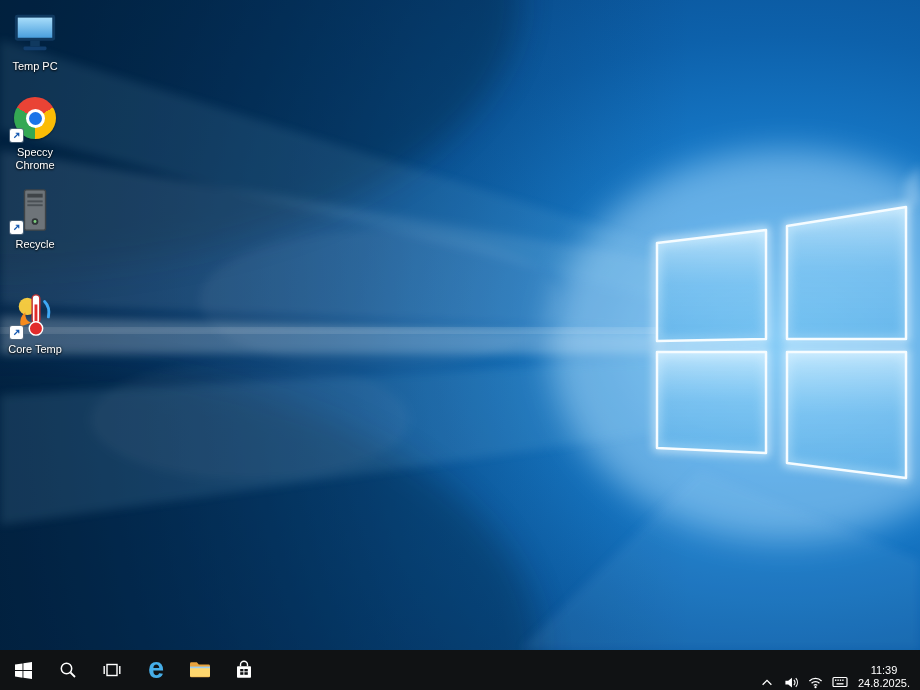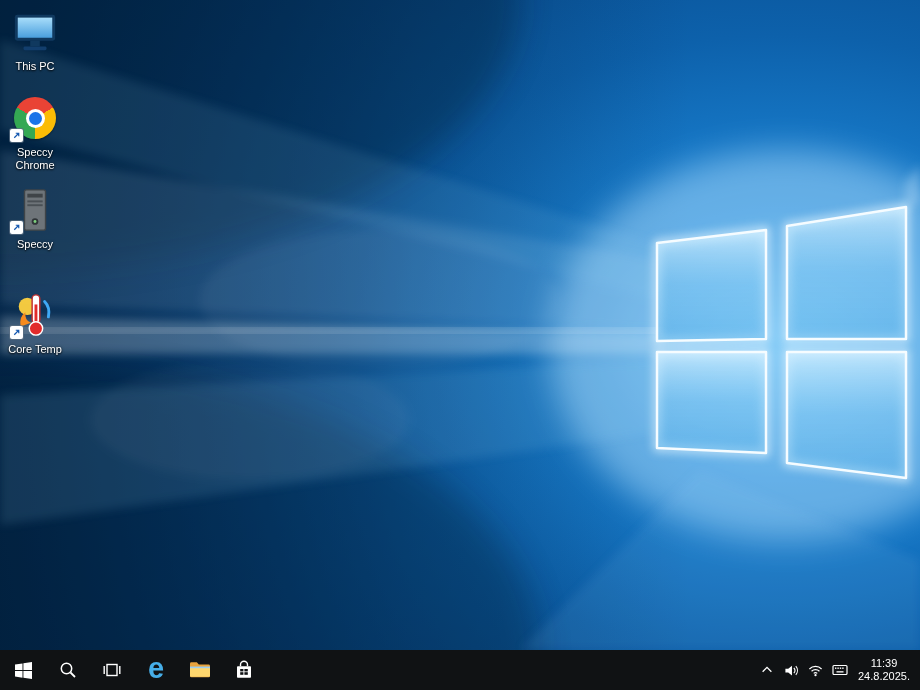--- a/index.html
+++ b/index.html
@@ -23,21 +23,21 @@
     background:conic-gradient(from -60deg,#e94335 0 120deg,#fbbc05 0 240deg,#34a853 0 360deg);
     display:flex;align-items:center;justify-content:center;box-shadow:0 1px 2px rgba(0,0,0,.4)}
   .chrome-white{width:19px;height:19px;border-radius:50%;background:#fff;display:flex;align-items:center;justify-content:center}
   .chrome-blue{width:13px;height:13px;border-radius:50%;background:#1b74e8}
 
   
   .taskbar{position:absolute;left:0;bottom:0;width:920px;height:40px;background:#101214;display:flex;align-items:stretch}
   .tb-btn{width:44px;display:flex;align-items:center;justify-content:center}
   .tb-btn.start{width:46px}
   .edge-e{color:#46aee8;font-size:29px;font-weight:bold;line-height:1;margin-top:-4px}
-  .tray{margin-left:auto;display:flex;align-items:center}
+  .tray{margin-left:auto;display:flex;align-items:flex-end}
   .tray-btn{width:24px;display:flex;align-items:center;justify-content:center}
   .clock{width:62px;display:flex;flex-direction:column;align-items:center;justify-content:center;
     color:#fff;font-size:11px;line-height:13px;padding-right:5px;text-align:center}
 </style>
 </head>
 <body>
 
 <div class="desktop">
 
   <svg class="wallpaper" viewBox="0 0 920 650" preserveAspectRatio="none">
@@ -113,21 +113,21 @@
         <defs>
             <linearGradient id="scrg2" x1="0" y1="0" x2="0" y2="1">
           <stop offset="0" stop-color="#a8ddfa"></stop>
               <stop offset="1" stop-color="#4a9fdd"></stop>
         </linearGradient>
           </defs>
         <rect x="19" y="33" width="10" height="6" fill="#10395f"></rect>
         <rect x="12" y="39" width="24" height="4" rx="1.5" fill="#123e6d"></rect>
       </svg>
     </div>
-    <div class="icon-label">This PC</div>
+    <div class="icon-label">Temp PC</div>
   </div>
 
   <div class="desktop-icon" style="left:0;top:92px">
     <div class="art-box">
       <div class="chrome-outer">
           <div class="chrome-white">
             <div class="chrome-blue"></div>
           </div>
         </div>
       <span class="badge">
@@ -148,21 +148,21 @@
         <rect x="16" y="18" width="16" height="2" fill="#4a5055"></rect>
         <circle cx="24" cy="36" r="3.5" fill="#2f3438"></circle>
         <circle cx="24" cy="36" r="1.5" fill="#7ed07e"></circle>
       </svg>
       <span class="badge">
         <svg width="9" height="9" viewBox="0 0 12 12">
             <path d="M3 9 L9 3 M5 3 h4 v4" fill="none" stroke="#1558b0" stroke-width="1.6"></path>
           </svg>
       </span>
     </div>
-    <div class="icon-label">Speccy</div>
+    <div class="icon-label">Recycle</div>
   </div>
 
   <div class="desktop-icon" style="left:0;top:289px">
     <div class="art-box">
       <svg width="46" height="46" viewBox="0 0 48 48">
         <circle cx="16" cy="15" r="9" fill="#ffd23f" opacity="0.95"></circle>
         <path d="M9 36 Q7 26 14 21 Q13 30 20 32 Z" fill="#f68b1f"></path>
         <path d="M34 10 q6 6 4 16" fill="none" stroke="#3fa9f5" stroke-width="3" stroke-linecap="round"></path>
         <rect x="21" y="3" width="8" height="30" rx="4" fill="#fff" stroke="#c03030" stroke-width="1.5"></rect>
         <rect x="23.5" y="13" width="3" height="19" fill="#e22b2b"></rect>

